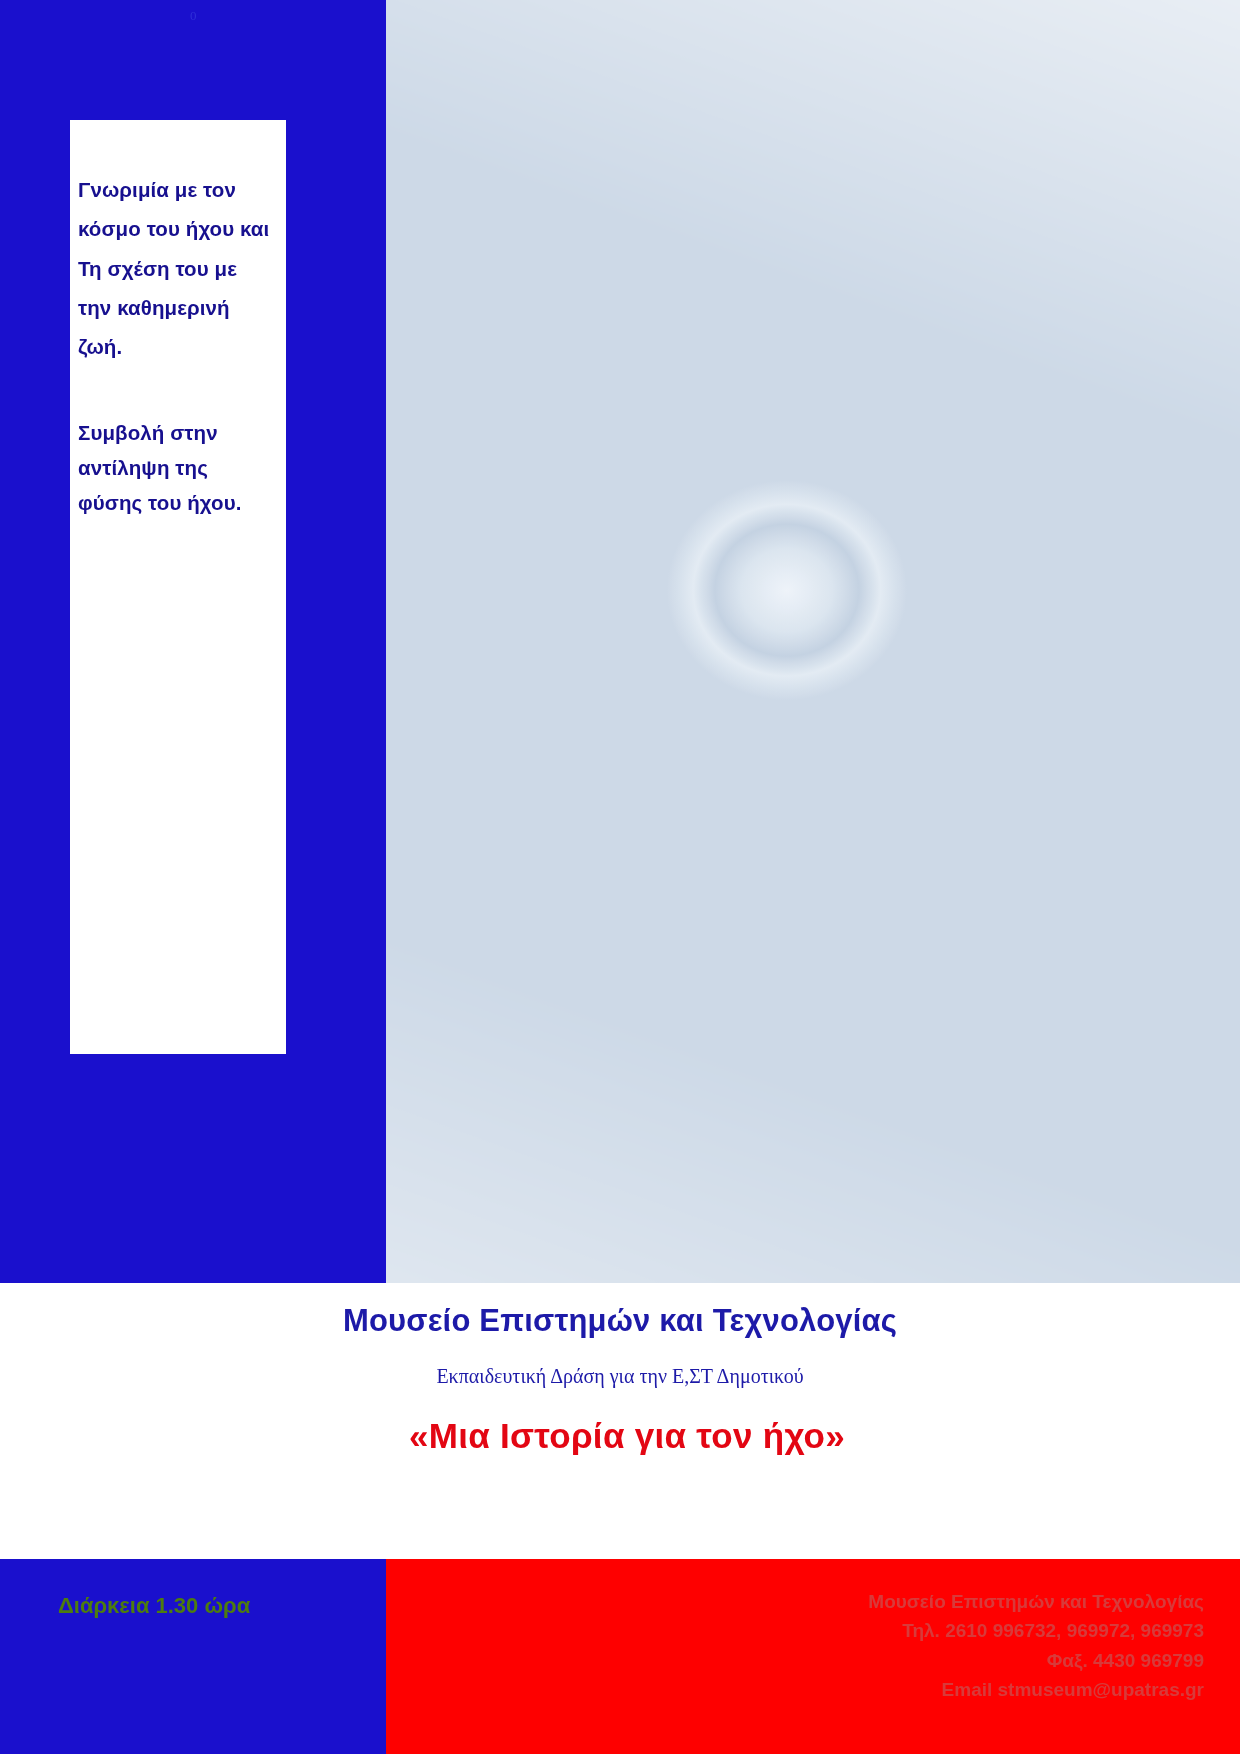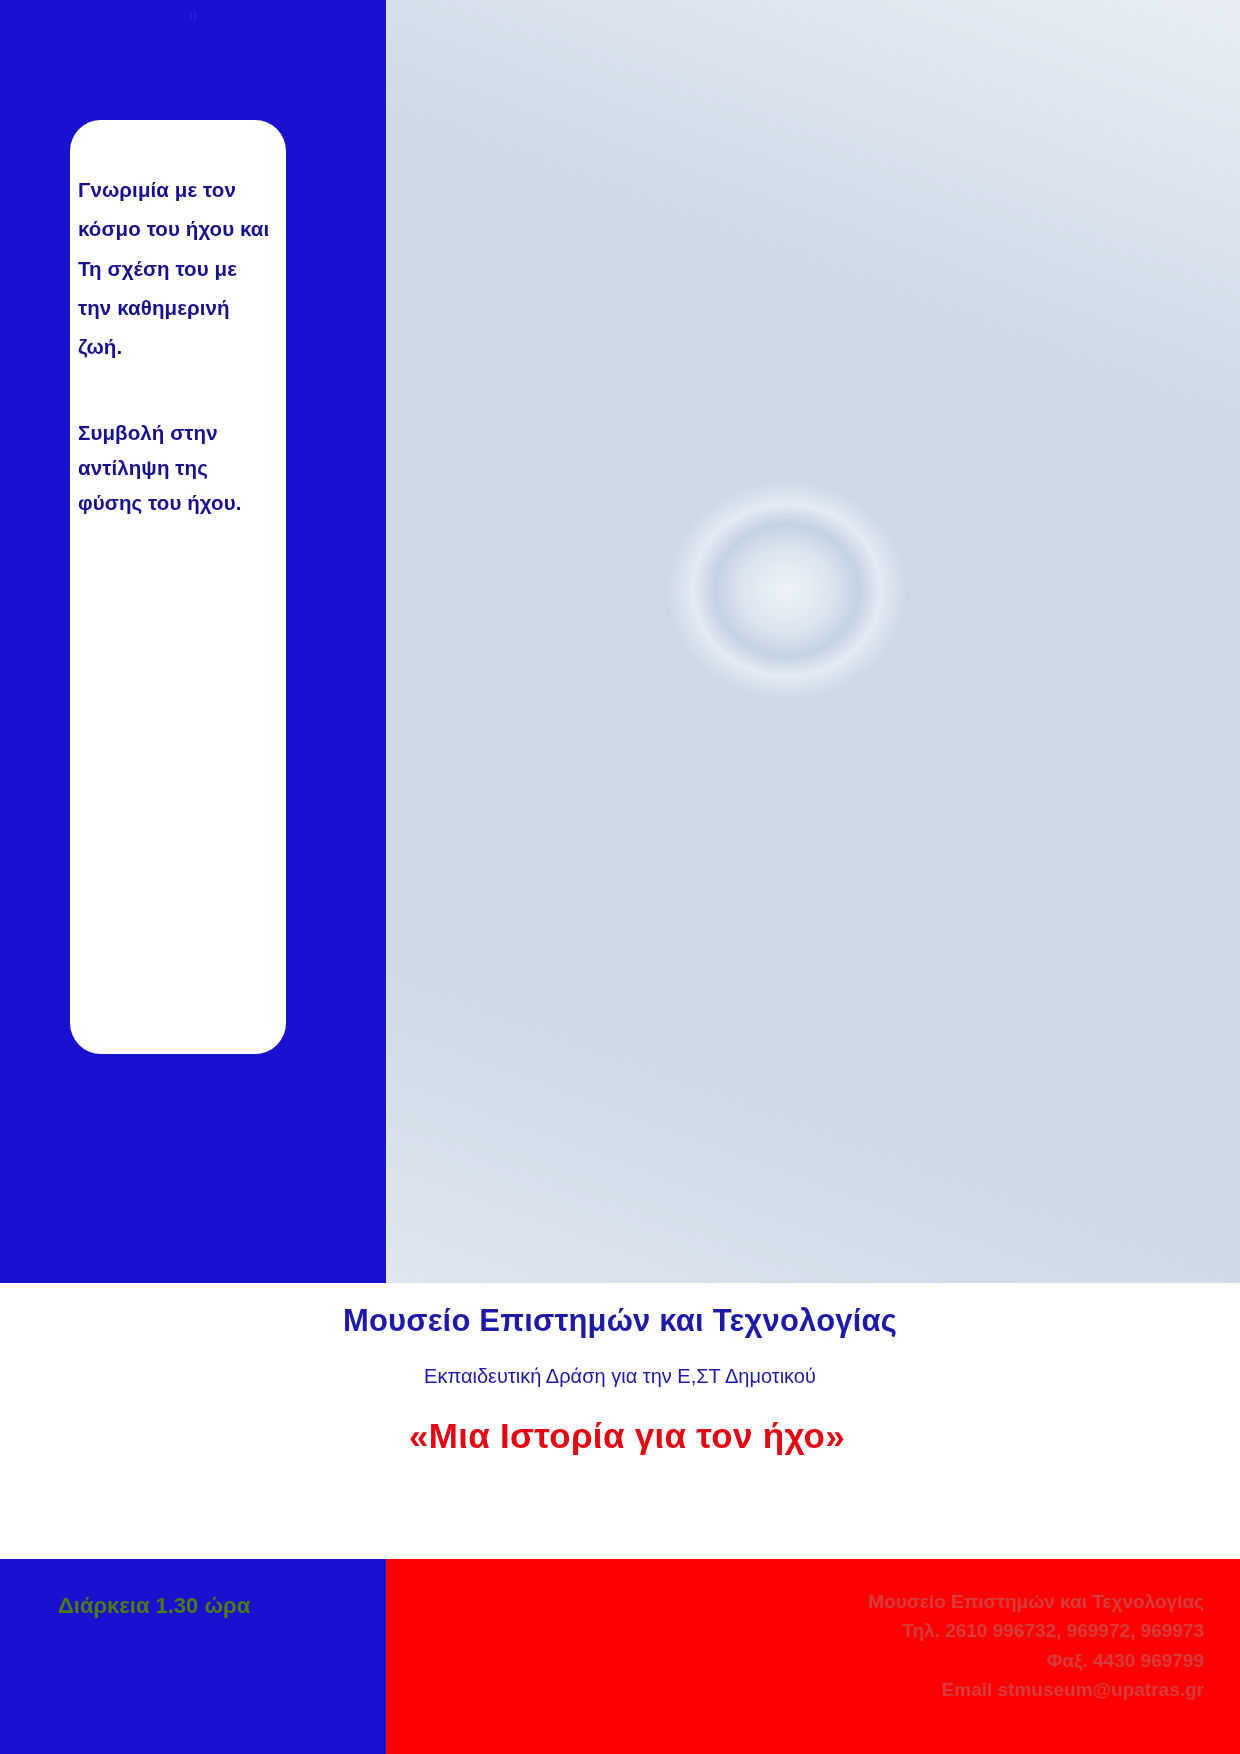--- a/index.html
+++ b/index.html
@@ -79,21 +79,20 @@
 
   
   .text-card {
     position: absolute;
     left: 70px;
     top: 120px;
     width: 216px;
     height: 934px;
     background: #ffffff;
     padding: 50px 16px 16px 8px;
-    border-radius: 31px;
   }
   .text-card p {
     margin: 0;
     color: #17108f;
     font-weight: bold;
     font-size: 20.5px;
     line-height: 1.92;
     letter-spacing: 0.1px;
   }
   .text-card .block2 { margin-top: 48px; line-height: 1.72; }
@@ -119,20 +118,21 @@
   .museum-line2 {
     margin: 12px 0 0 0;
     font-size: 31px;
     font-weight: bold;
     color: #1d1aa8;
   }
   .subtitle {
     margin: 26px 0 0 0;
     font-size: 20px;
     color: #1d1aa8;
+    font-family: Liberation Serif, serif;
   }
   .maintitle {
     margin: 28px 0 0 0;
     font-size: 35px;
     font-weight: bold;
     color: #e30613;
     letter-spacing: 0.3px;
     padding-left: 14px;
   }
 

